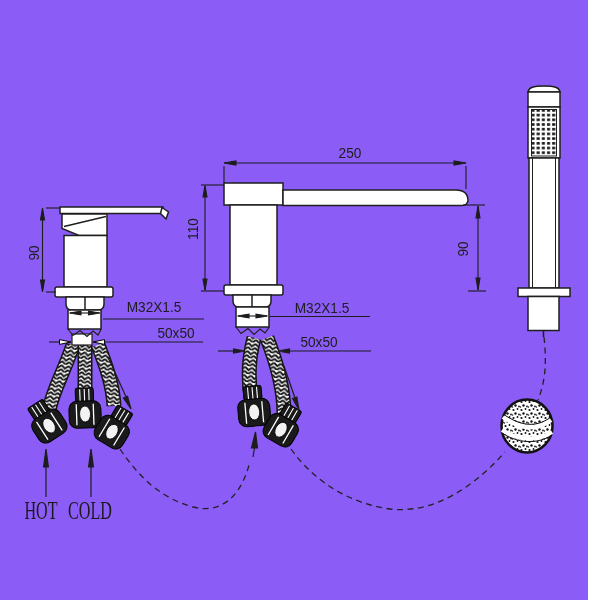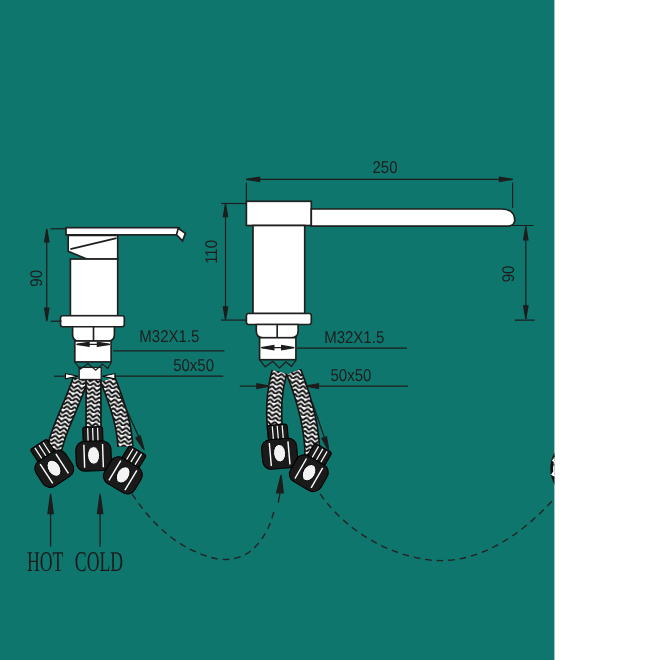--- a/index.html
+++ b/index.html
@@ -1,16 +1,16 @@
 <!DOCTYPE html>
 <html><head>
 <meta charset="utf-8">
 <style>
   html,body{margin:0;padding:0;background:#fff;}
-  #stage{position:relative;width:504px;height:600px;background:#0f766e;overflow:hidden;
+  #stage{position:relative;width:588px;height:600px;background:#8b5cf6;overflow:hidden;
          font-family:"Liberation Sans",sans-serif;}
   #lineart{position:absolute;left:0;top:0;}
   .lbl{position:absolute;color:#1d1d1d;white-space:nowrap;
        font-family:"Liberation Sans",sans-serif;font-size:15.5px;line-height:1;}
   .lbl.center{transform:translate(-50%,-50%) scaleX(0.88);}
   .lbl.rot{transform:translate(-50%,-50%) rotate(-90deg) scaleX(0.88);}
   .supply{position:absolute;color:#1a1a1a;font-family:"Liberation Serif","DejaVu Serif",serif;
           font-size:26px;line-height:1;transform:translate(-50%,-50%) scaleX(0.62);}
 </style>
 </head>

